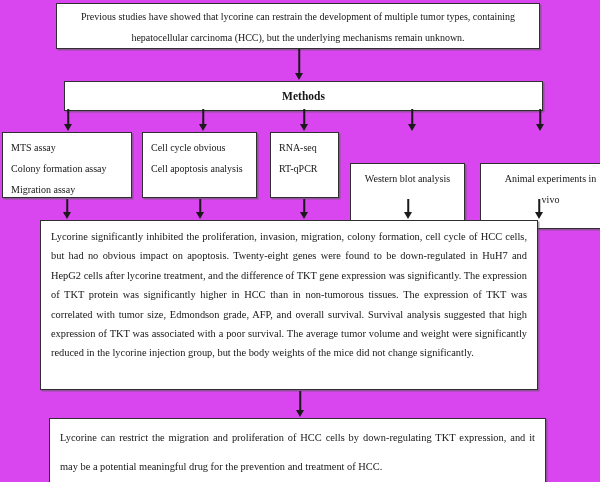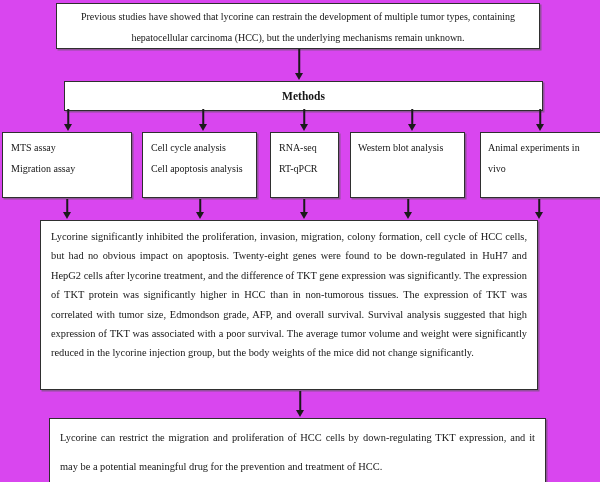--- a/index.html
+++ b/index.html
@@ -46,21 +46,21 @@
   
   .branch-box {
     top: 132px; height: 66px;
     font-size: 10px;
     line-height: 21px;
     padding: 4px 7px 0 7px;
     overflow: hidden;
   }
   .branch-box .bline { display: block; white-space: nowrap; }
   .branch-left   { text-align: left; padding-left: 8px; }
-  .branch-center { text-align: left; }
+  .branch-center { text-align: center; margin-top: 31px; }
   .bb1 { left: 2px;   width: 130px; }
   .bb2 { left: 142px; width: 115px; }
   .bb3 { left: 270px; width: 69px;  }
   .bb4 { left: 350px; width: 115px; }
   .bb5 { left: 480px; width: 141px; }
 
   
   .results-box {
     left: 40px; top: 220px; width: 498px; height: 170px;
     padding: 6px 10px;
@@ -121,24 +121,25 @@
   </div>
 
   <div class="varrow" style="left:63px;  top:109px; height:22px;"></div>
   <div class="varrow" style="left:198px; top:109px; height:22px;"></div>
   <div class="varrow" style="left:299px; top:109px; height:22px;"></div>
   <div class="varrow" style="left:407px; top:109px; height:22px;"></div>
   <div class="varrow" style="left:535px; top:109px; height:22px;"></div>
 
   <div class="fc-box branch-box branch-left bb1">
     <span class="bline">MTS assay</span>
+    <span class="bline">Colony formation assay</span>
     <span class="bline">Migration assay</span>
   </div>
   <div class="fc-box branch-box branch-left bb2">
-    <span class="bline">Cell cycle analysis</span>
+    <span class="bline">Cell cycle obvious</span>
     <span class="bline">Cell apoptosis analysis</span>
   </div>
   <div class="fc-box branch-box branch-left bb3">
     <span class="bline">RNA-seq</span>
     <span class="bline">RT-qPCR</span>
   </div>
   <div class="fc-box branch-box branch-center bb4">
     <span class="bline">Western blot analysis</span>
   </div>
   <div class="fc-box branch-box branch-center bb5">

